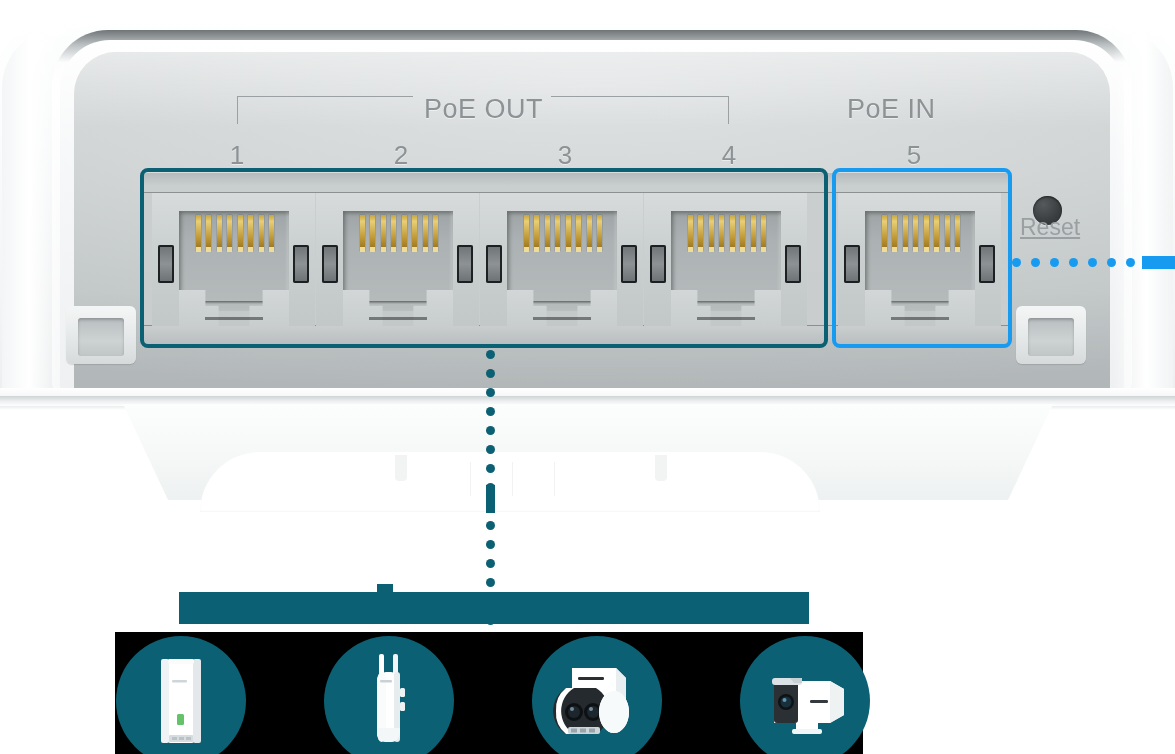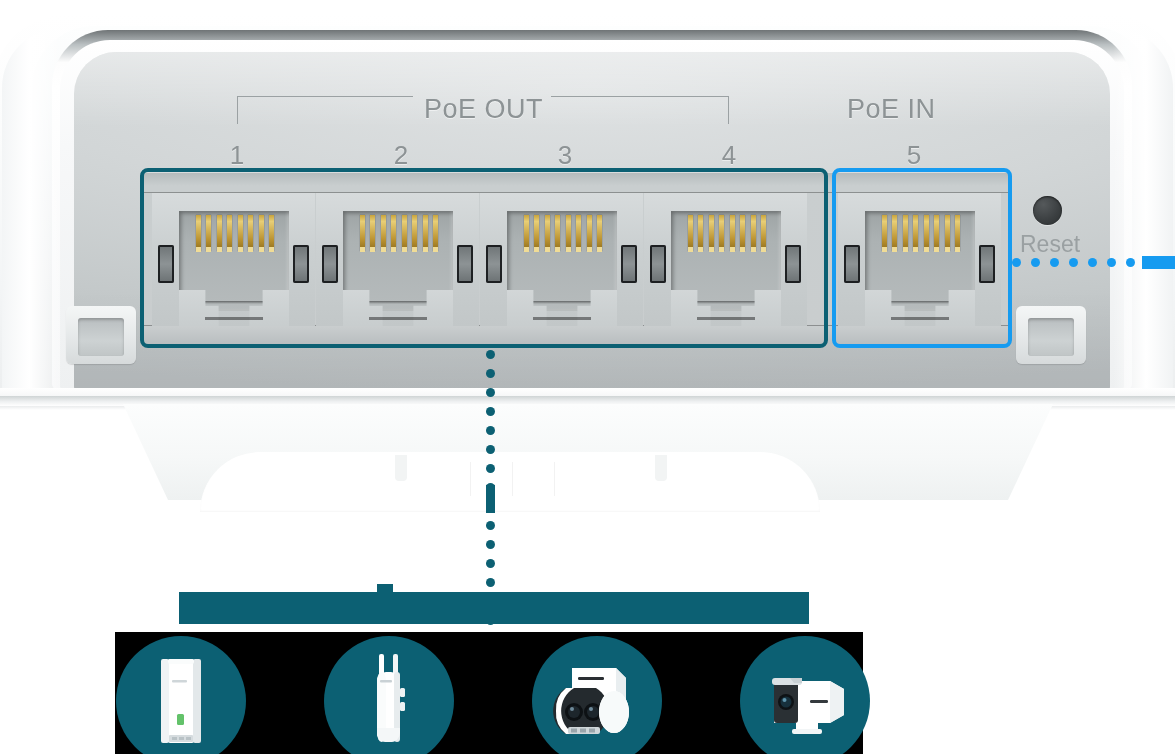--- a/index.html
+++ b/index.html
@@ -310,21 +310,21 @@
             <span class="pin"></span>
             <span class="pin"></span>
             <span class="pin"></span>
         </div>
         <div class="clipL"></div>
         <div class="clipR"></div>
       </div>
     </div>
 
     <div class="reset-dot"></div>
-    <div class="reset-lbl" style="left:1020px;top:231px;">Reset</div>
+    <div class="reset-lbl" style="left:1020px;top:214px;text-decoration:underline;">Reset</div>
 
     <div class="box-teal"></div>
     <div class="box-blue"></div>
 
     <div class="base-lip"></div>
     <div class="base-lip2"></div>
     <div class="base-body"></div>
     <div class="base-arch"></div>
     <div class="base-notch" style="left:395px;top:455px;"></div>
     <div class="base-notch" style="left:655px;top:455px;"></div>

